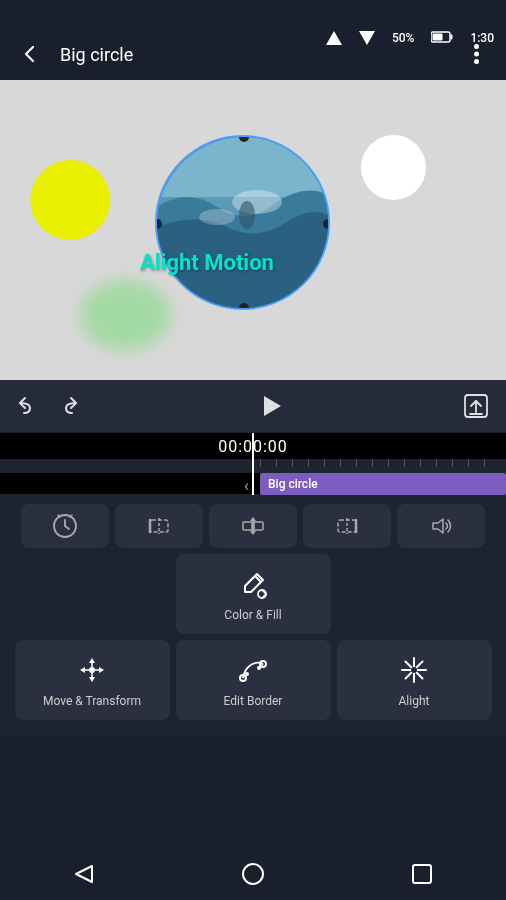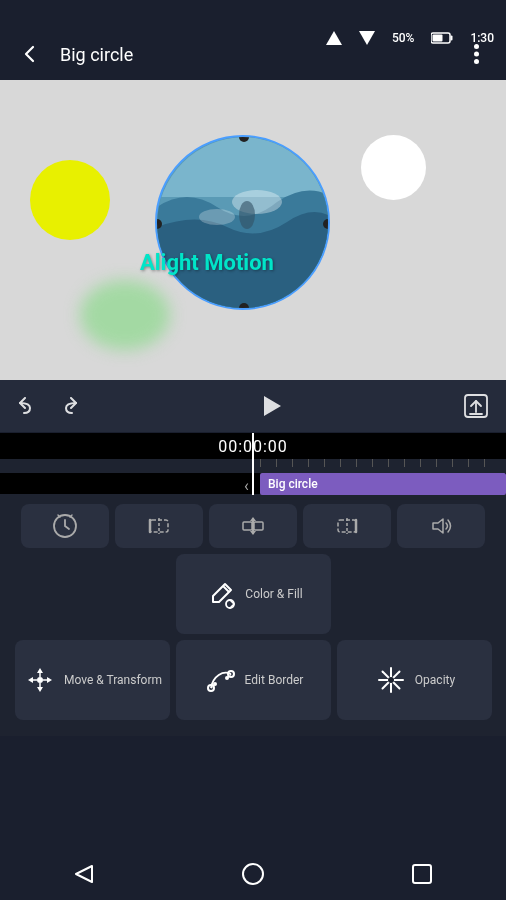--- a/index.html
+++ b/index.html
@@ -17,21 +17,20 @@
       height: 28px;
       background: #1a1f2e;
       display: flex;
       align-items: center;
       justify-content: flex-end;
       padding: 0 12px;
       gap: 6px;
     }
     .status-bar-right {
       display: flex;
-      align-items: center;
       gap: 17px;
       margin-top: 47px;
     }
     .status-text {
       color: white;
       font-size: 12px;
       font-weight: 500;
     }
 
     
@@ -262,20 +261,21 @@
       cursor: pointer;
       color: white;
       max-width: 88px;
     }
     .tool-btn-lg {
       flex: 1;
       height: 80px;
       background: #2a3040;
       border-radius: 8px;
       display: flex;
+      flex-direction: column;
       align-items: center;
       justify-content: center;
       cursor: pointer;
       color: white;
       gap: 6px;
       max-width: 155px;
     }
     .tool-icon {
       font-size: 24px;
       line-height: 1;
@@ -544,21 +544,21 @@
       <div class="tool-icon">
         <svg width="36" height="36" viewBox="0 0 36 36">
 
           <line x1="18" y1="6" x2="18" y2="30" stroke="white" stroke-width="2" stroke-linecap="round"></line>
           <line x1="6" y1="18" x2="30" y2="18" stroke="white" stroke-width="2" stroke-linecap="round"></line>
           <line x1="9.5" y1="9.5" x2="26.5" y2="26.5" stroke="white" stroke-width="2" stroke-linecap="round"></line>
           <line x1="26.5" y1="9.5" x2="9.5" y2="26.5" stroke="white" stroke-width="2" stroke-linecap="round"></line>
           <circle cx="18" cy="18" r="3" fill="#1e2330"></circle>
         </svg>
       </div>
-      <span class="tool-label">Opacity</span>
+      <span class="tool-label">Alight</span>
     </div>
   </div>
 </div>
 
 <div class="bottom-nav">
   <div class="nav-btn">
     <svg width="26" height="26" viewBox="0 0 26 26">
       <polygon points="21,5 5,13 21,21" fill="none" stroke="white" stroke-width="2" stroke-linejoin="round"></polygon>
     </svg>
   </div>

